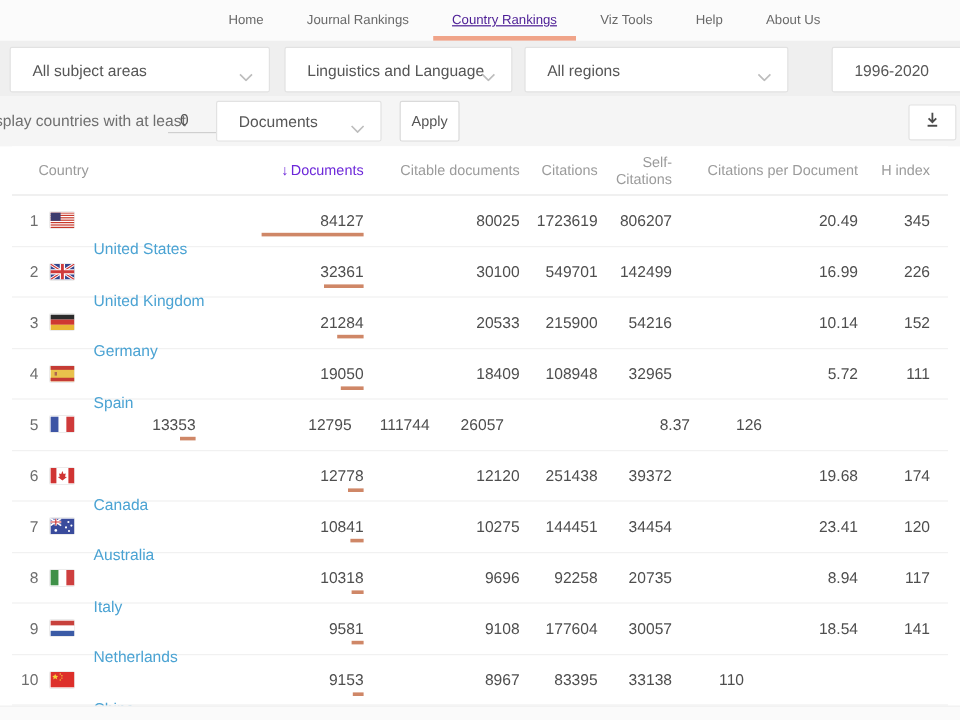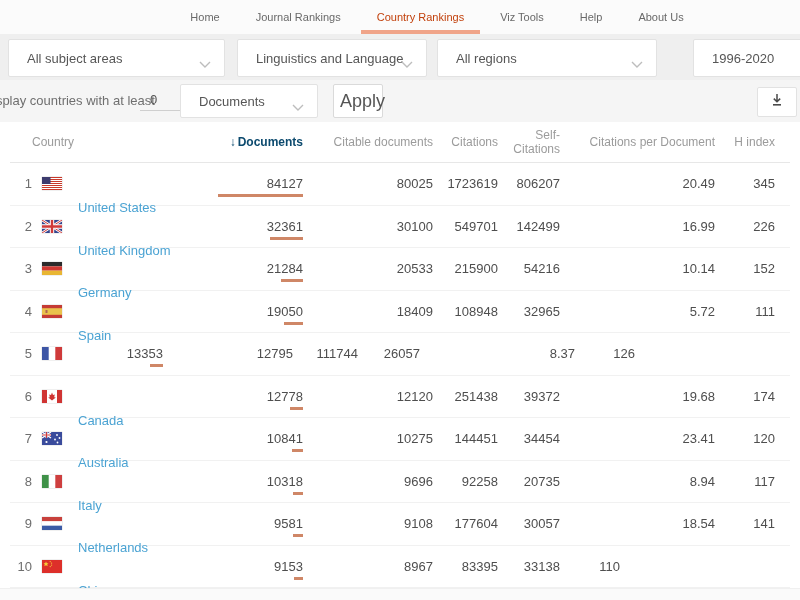--- a/index.html
+++ b/index.html
@@ -7,48 +7,48 @@
     width:800px;height:600px;overflow:hidden;position:relative;
     background:#fff;font-family:"Liberation Sans",sans-serif;
     -webkit-font-smoothing:antialiased;
   }
   
   .nav{position:absolute;top:0;left:0;width:800px;height:34px;background:#fbfbfb;
        display:flex;justify-content:center;align-items:stretch;}
   .nav-inner{display:flex;margin-left:74px;}
   .nav-item{display:flex;align-items:center;padding:0 18px;font-size:11px;color:#696969;
             cursor:pointer;position:relative;}
-  .nav-item.active{color:#c2410c;}
+  .nav-item.active{color:#4c1d95;text-decoration:underline;}
   .nav-item.active::after{content:"";position:absolute;left:2px;right:2px;bottom:0;height:4px;
             background:var(--tab-underline,#f0a489);}
   
   .band1{position:absolute;top:34px;left:0;width:800px;height:46px;background:#efefef;}
   .select-box{position:absolute;top:5px;height:38px;background:#fff;border:1px solid #e2e2e2;
        border-radius:2px;box-sizing:border-box;display:flex;align-items:center;
        font-size:13px;color:#565656;padding-left:18px;cursor:pointer;}
   .select-box .chev{position:absolute;right:13px;top:16px;}
   
   .band2{position:absolute;top:80px;left:0;width:800px;height:42px;background:#f5f5f5;}
   .min-label{position:absolute;left:-7px;top:13px;font-size:13px;color:#6f6f6f;white-space:nowrap;}
   .min-input{position:absolute;left:140px;top:8px;width:34px;height:22px;border:none;
        border-bottom:1px solid #cfcfcf;background:transparent;font-size:13px;color:#565656;
        font-family:"Liberation Sans",sans-serif;padding:0 0 0 10px;outline:none;}
   .metric-select{left:180px;top:4px;width:138px;height:34px;}
   .apply-btn{position:absolute;left:333px;top:4px;width:50px;height:34px;background:#fff;
-       border:1px solid #dadada;border-radius:2px;font-size:18px;color:#555;
+       border:1px solid #dadada;border-radius:2px;font-size:12px;color:#555;
        font-family:"Liberation Sans",sans-serif;cursor:pointer;}
   .dl-btn{position:absolute;left:757px;top:7px;width:38px;height:28px;background:#fff;
        border:1px solid #e2e2e2;border-radius:2px;display:flex;align-items:center;
        justify-content:center;cursor:pointer;}
   
   .table{position:absolute;top:122px;left:10px;width:780px;background:#fff;}
   .thead{display:flex;align-items:center;height:40px;border-bottom:1px solid #e7e7e7;
        font-size:12px;color:#9b9b9b;padding-left:2px;}
   .thead .h-country{width:206px;box-sizing:border-box;padding-left:20px;text-align:left;}
-  .thead .sorted{color:#0c4a6e;font-weight:bold;}
+  .thead .sorted{color:#6d28d9;font-weight:normal;}
   .num-col{text-align:right;box-sizing:border-box;}
   .w-docs{width:85px;} .w-citable{width:130px;} .w-cit{width:65px;}
   .w-self{width:62px;} .w-cpd{width:155px;} .w-h{width:60px;}
   .row{display:flex;align-items:center;height:42.5px;box-sizing:border-box;
        border-bottom:1px solid #f1f1f1;padding-left:2px;font-size:13px;color:#4e4e4e;}
   .c-rank{width:20px;text-align:right;color:#6e6e6e;}
   .c-flag{width:46px;box-sizing:border-box;padding-left:10px;display:flex;align-items:center;}
   .c-flag svg{width:20px;height:13px;box-shadow:0 0 1px rgba(0,0,0,.35);display:block;}
   .c-name{width:140px;margin-top:48px;}
   .c-name a{color:var(--link,#4ba3d3);text-decoration:none;cursor:pointer;}

